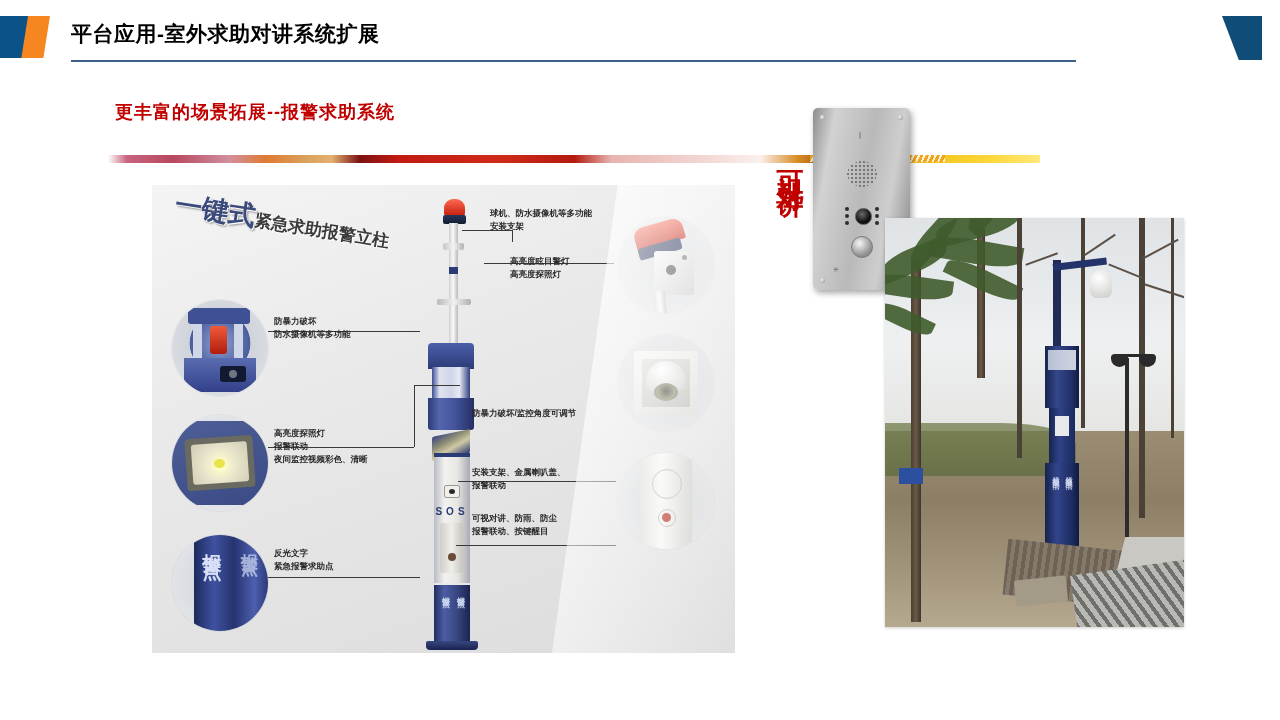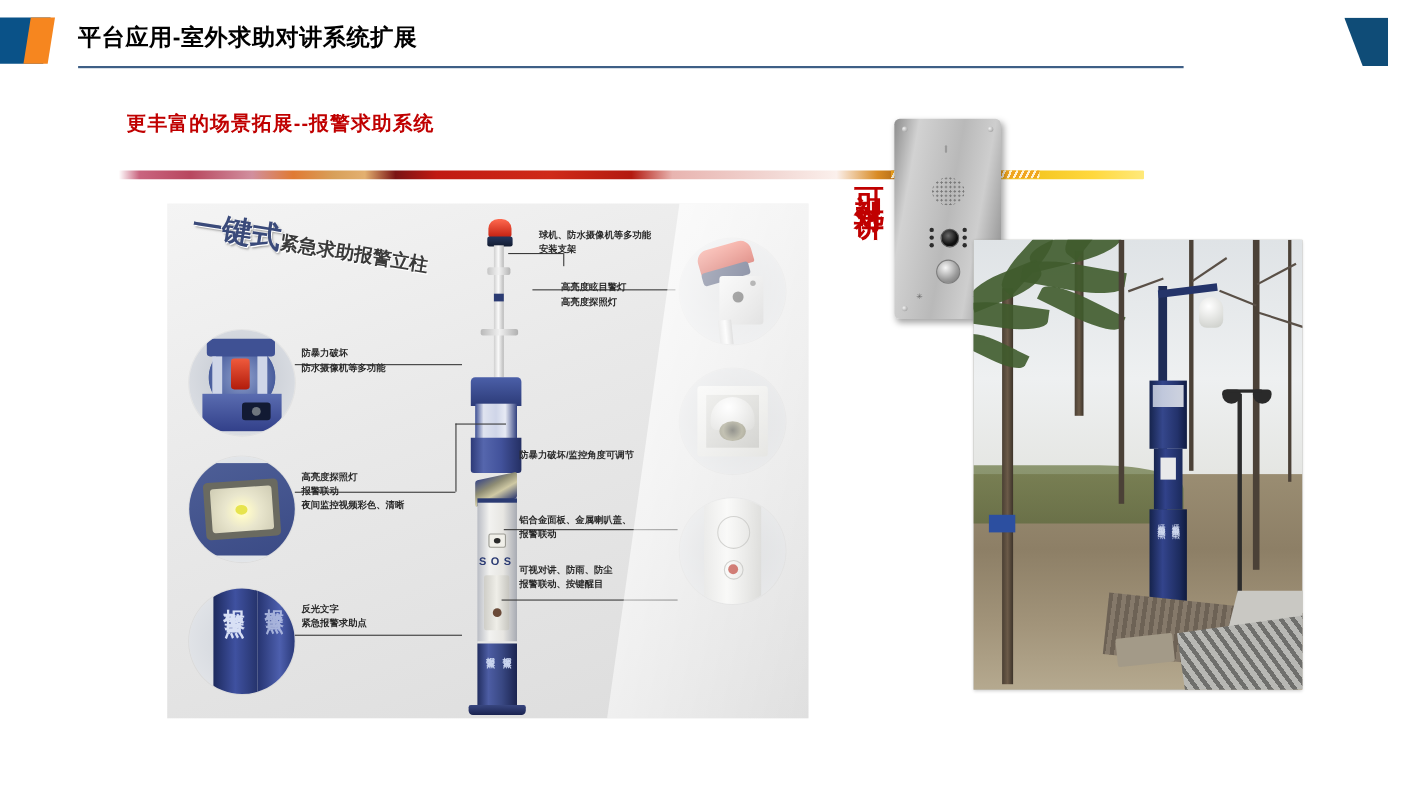--- a/index.html
+++ b/index.html
@@ -354,21 +354,21 @@
       <div>夜间监控视频彩色、清晰</div>
     </div>
     <div class="ann bold" style="left:122px;top:362px;">
       <div>反光文字</div>
       <div>紧急报警求助点</div>
     </div>
     <div class="ann bold" style="left:320px;top:222px;">
       <div>防暴力破坏/监控角度可调节</div>
     </div>
     <div class="ann bold" style="left:320px;top:281px;">
-      <div>铝合金面板、金属喇叭盖、</div>
+      <div>安装支架、金属喇叭盖、</div>
       <div>报警联动</div>
     </div>
     <div class="ann bold" style="left:320px;top:327px;">
       <div>可视对讲、防雨、防尘</div>
       <div>报警联动、按键醒目</div>
     </div>
   </div>
 
   <div class="ic-shadow"></div>
   <div class="intercom">

